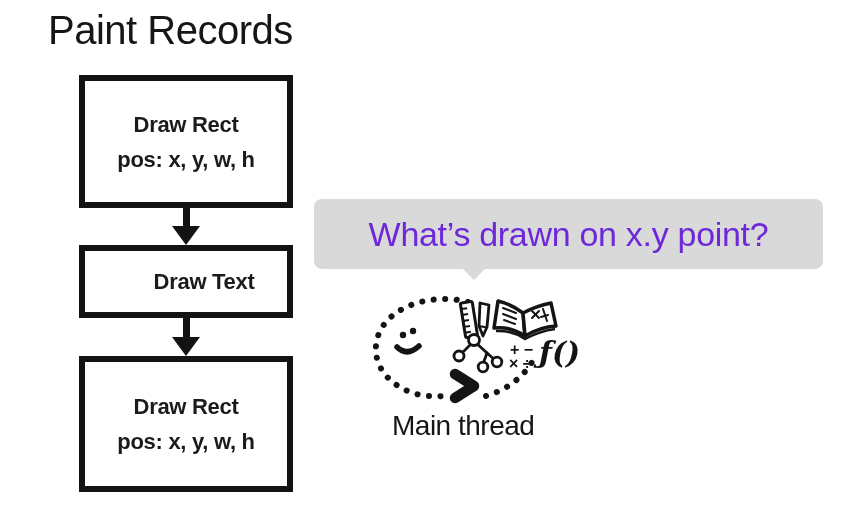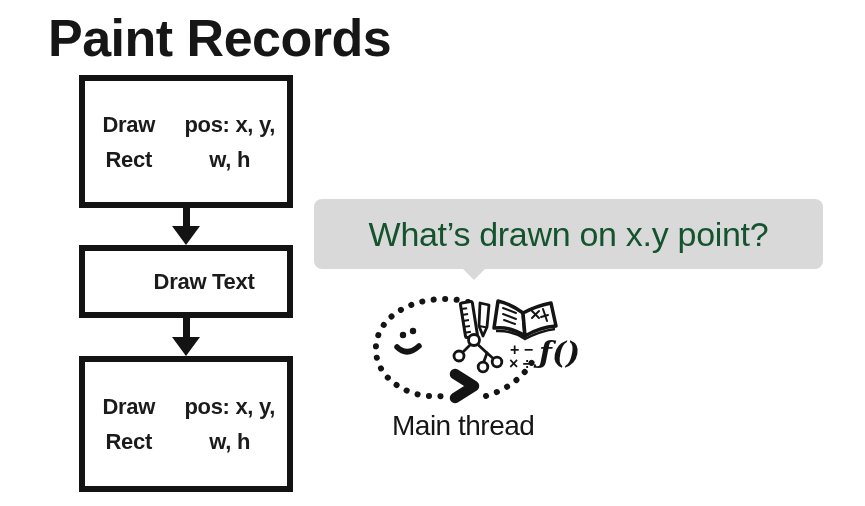--- a/index.html
+++ b/index.html
@@ -12,36 +12,36 @@
     height: 506px;
     background: #ffffff;
     overflow: hidden;
     color: #141414;
   }
 
   .slide-title {
     position: absolute;
     left: 48px;
     top: 8px;
-    font-size: 52px;
-    font-weight: 700;
+    font-size: 40px;
+    font-weight: 400;
     letter-spacing: -0.5px;
     color: #161616;
     white-space: nowrap;
   }
 
   
   .flow-box {
     position: absolute;
     left: 79px;
     width: 214px;
     border: 6px solid #131313;
     background: #ffffff;
     display: flex;
-    flex-direction: row;
+    flex-direction: column;
     align-items: center;
     justify-content: center;
     text-align: center;
     font-size: 22px;
     font-weight: 700;
     line-height: 35px;
     color: #1b1b1b;
     letter-spacing: -0.3px;
   }
   .flow-box-1 { top: 75px;  height: 133px; }
@@ -72,21 +72,21 @@
     position: absolute;
     left: 314px; top: 199px;
     width: 509px; height: 70px;
     background: #d9d9d9;
     border-radius: 8px;
     display: flex;
     align-items: center;
     justify-content: center;
     font-size: 34px;
     font-weight: 400;
-    color: #14532d;
+    color: #6d28d9;
     letter-spacing: -0.3px;
     white-space: nowrap;
   }
   .speech-bubble-tail {
     position: absolute;
     left: 462px; top: 268px;
     width: 0; height: 0;
     border-left: 12px solid transparent;
     border-right: 12px solid transparent;
     border-top: 12px solid #d9d9d9;

